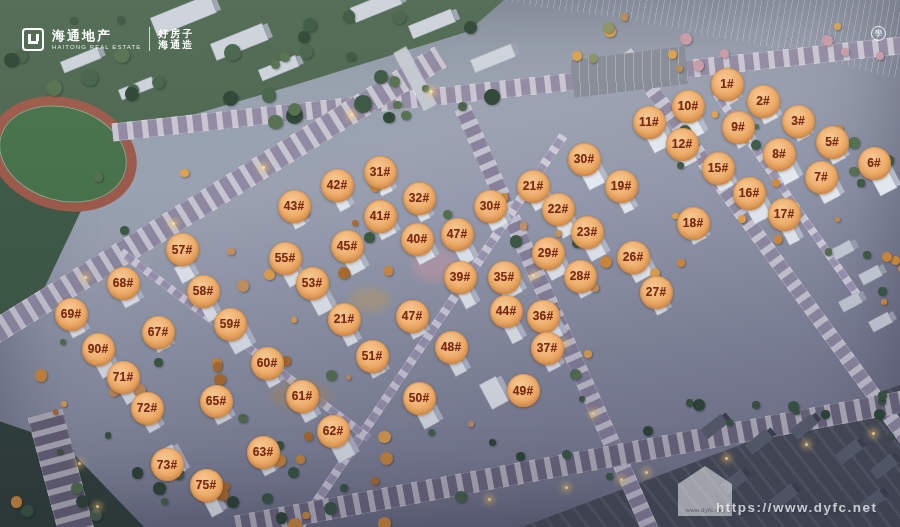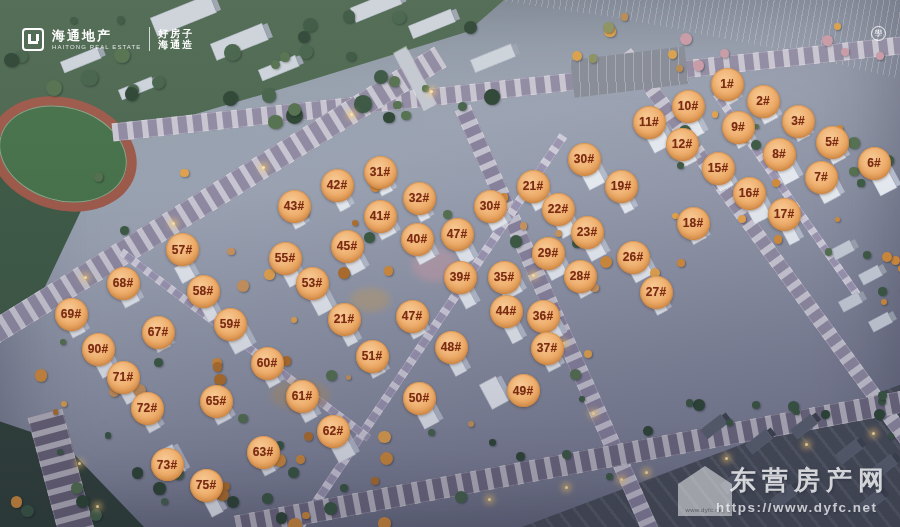--- a/index.html
+++ b/index.html
@@ -685,16 +685,15 @@
   </div>
 
   <div class="project-logo">
     <span class="seal">學</span>
   </div>
 
   <div class="watermark">
     <div class="wm-house">
       <span>www.dyfc.net</span>
     </div>
-    <div class="wm-name">东营房产网</div>
     <div class="wm-url">https://www.dyfc.net</div>
   </div>
 </div>
 
 </body></html>

